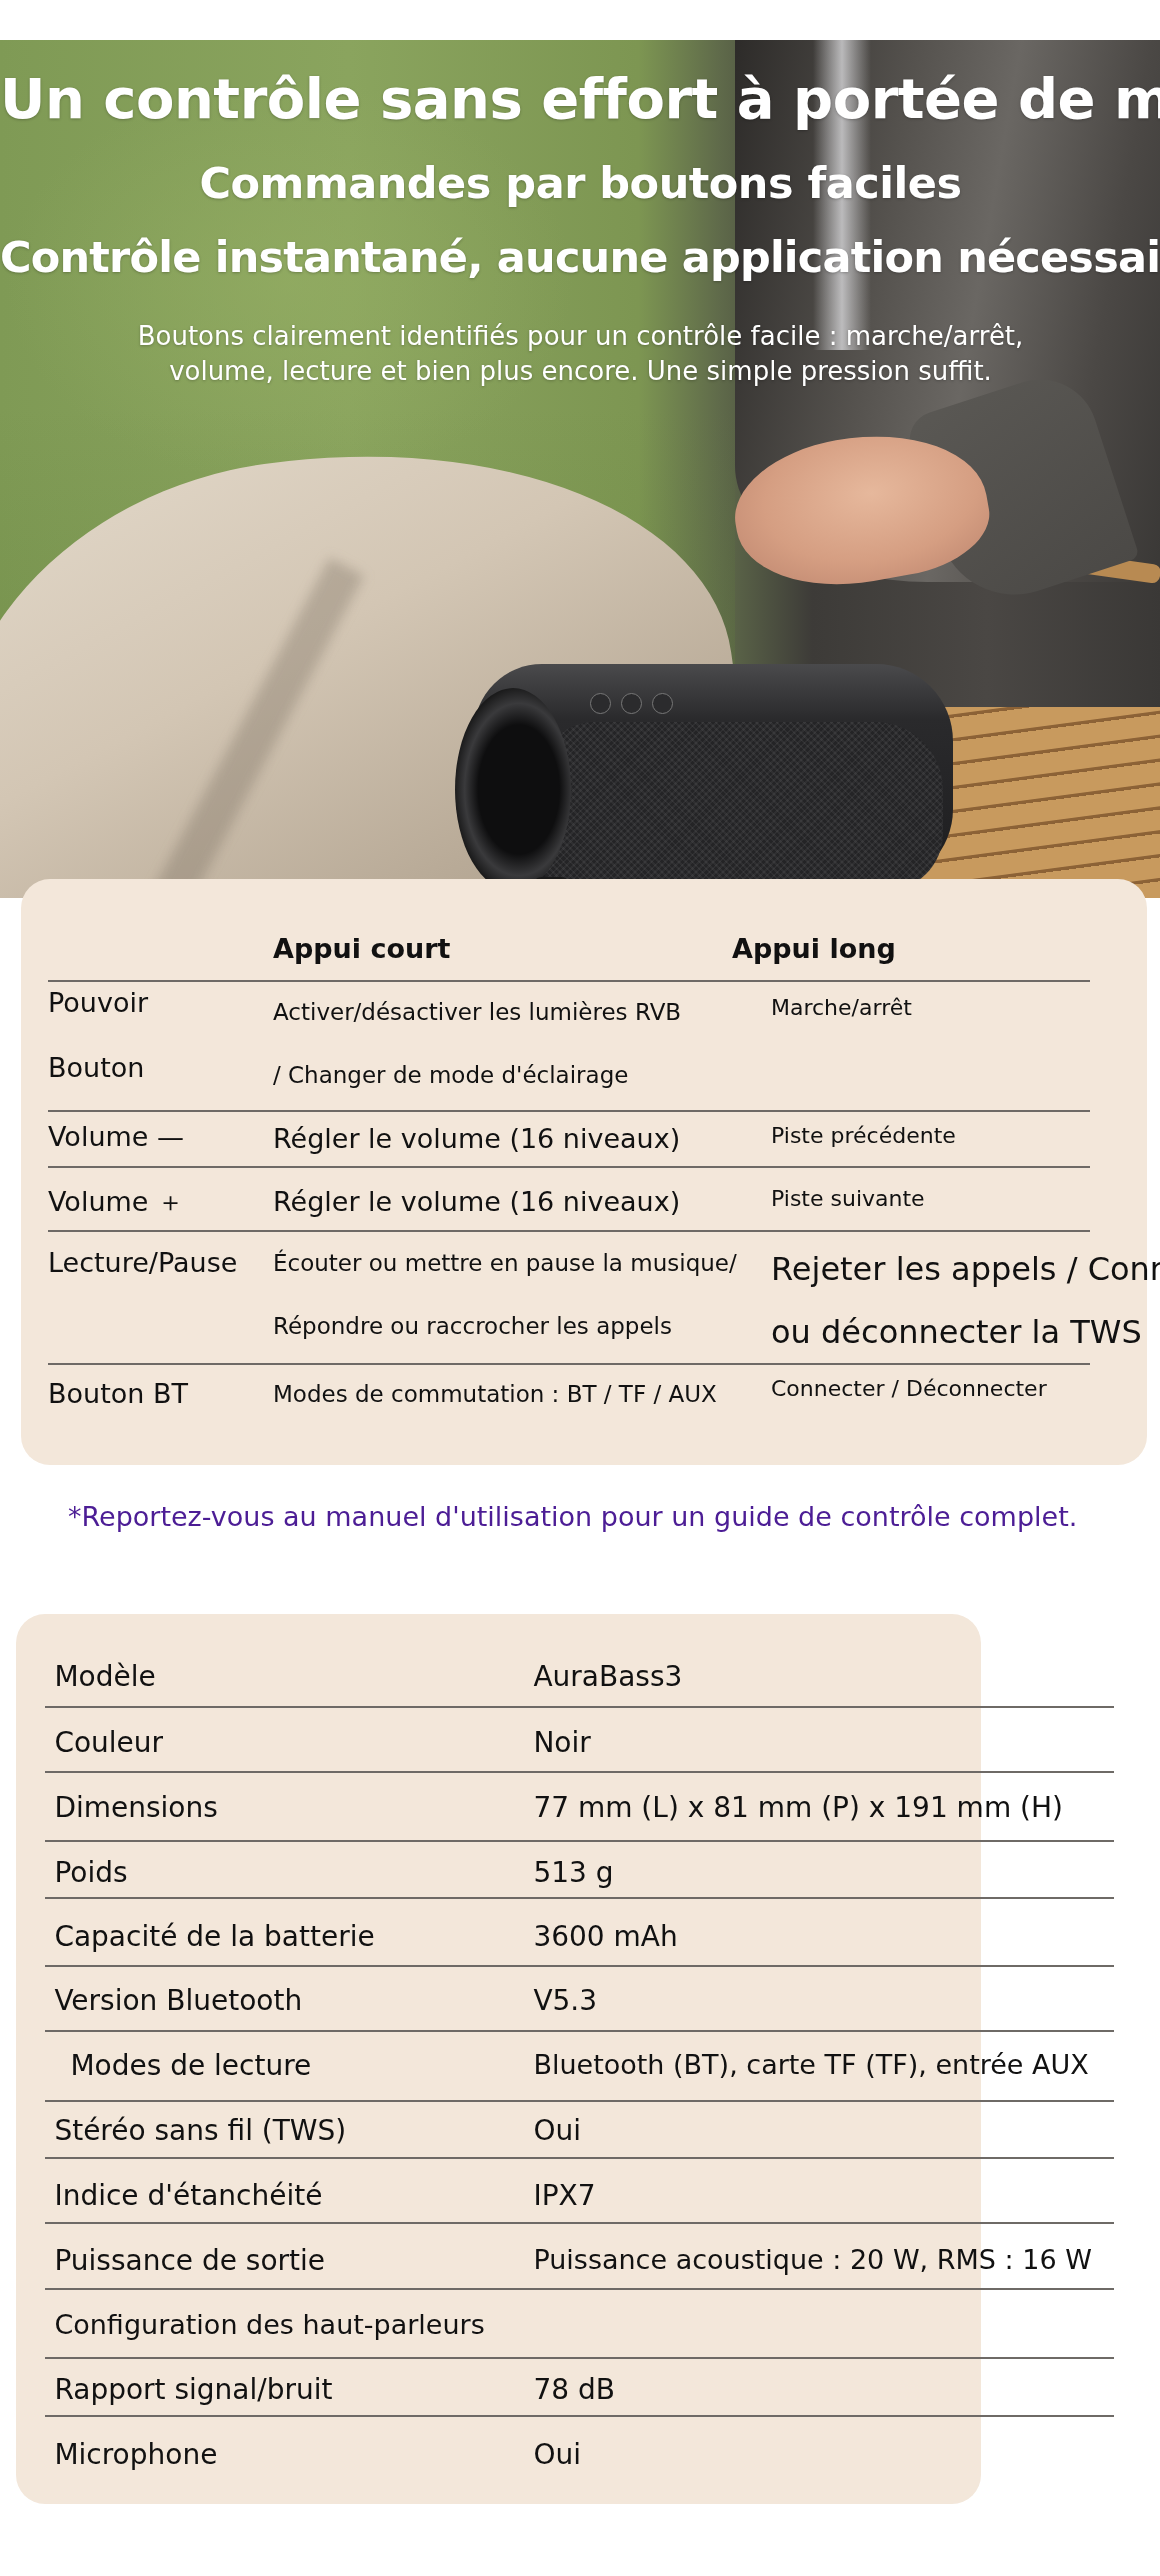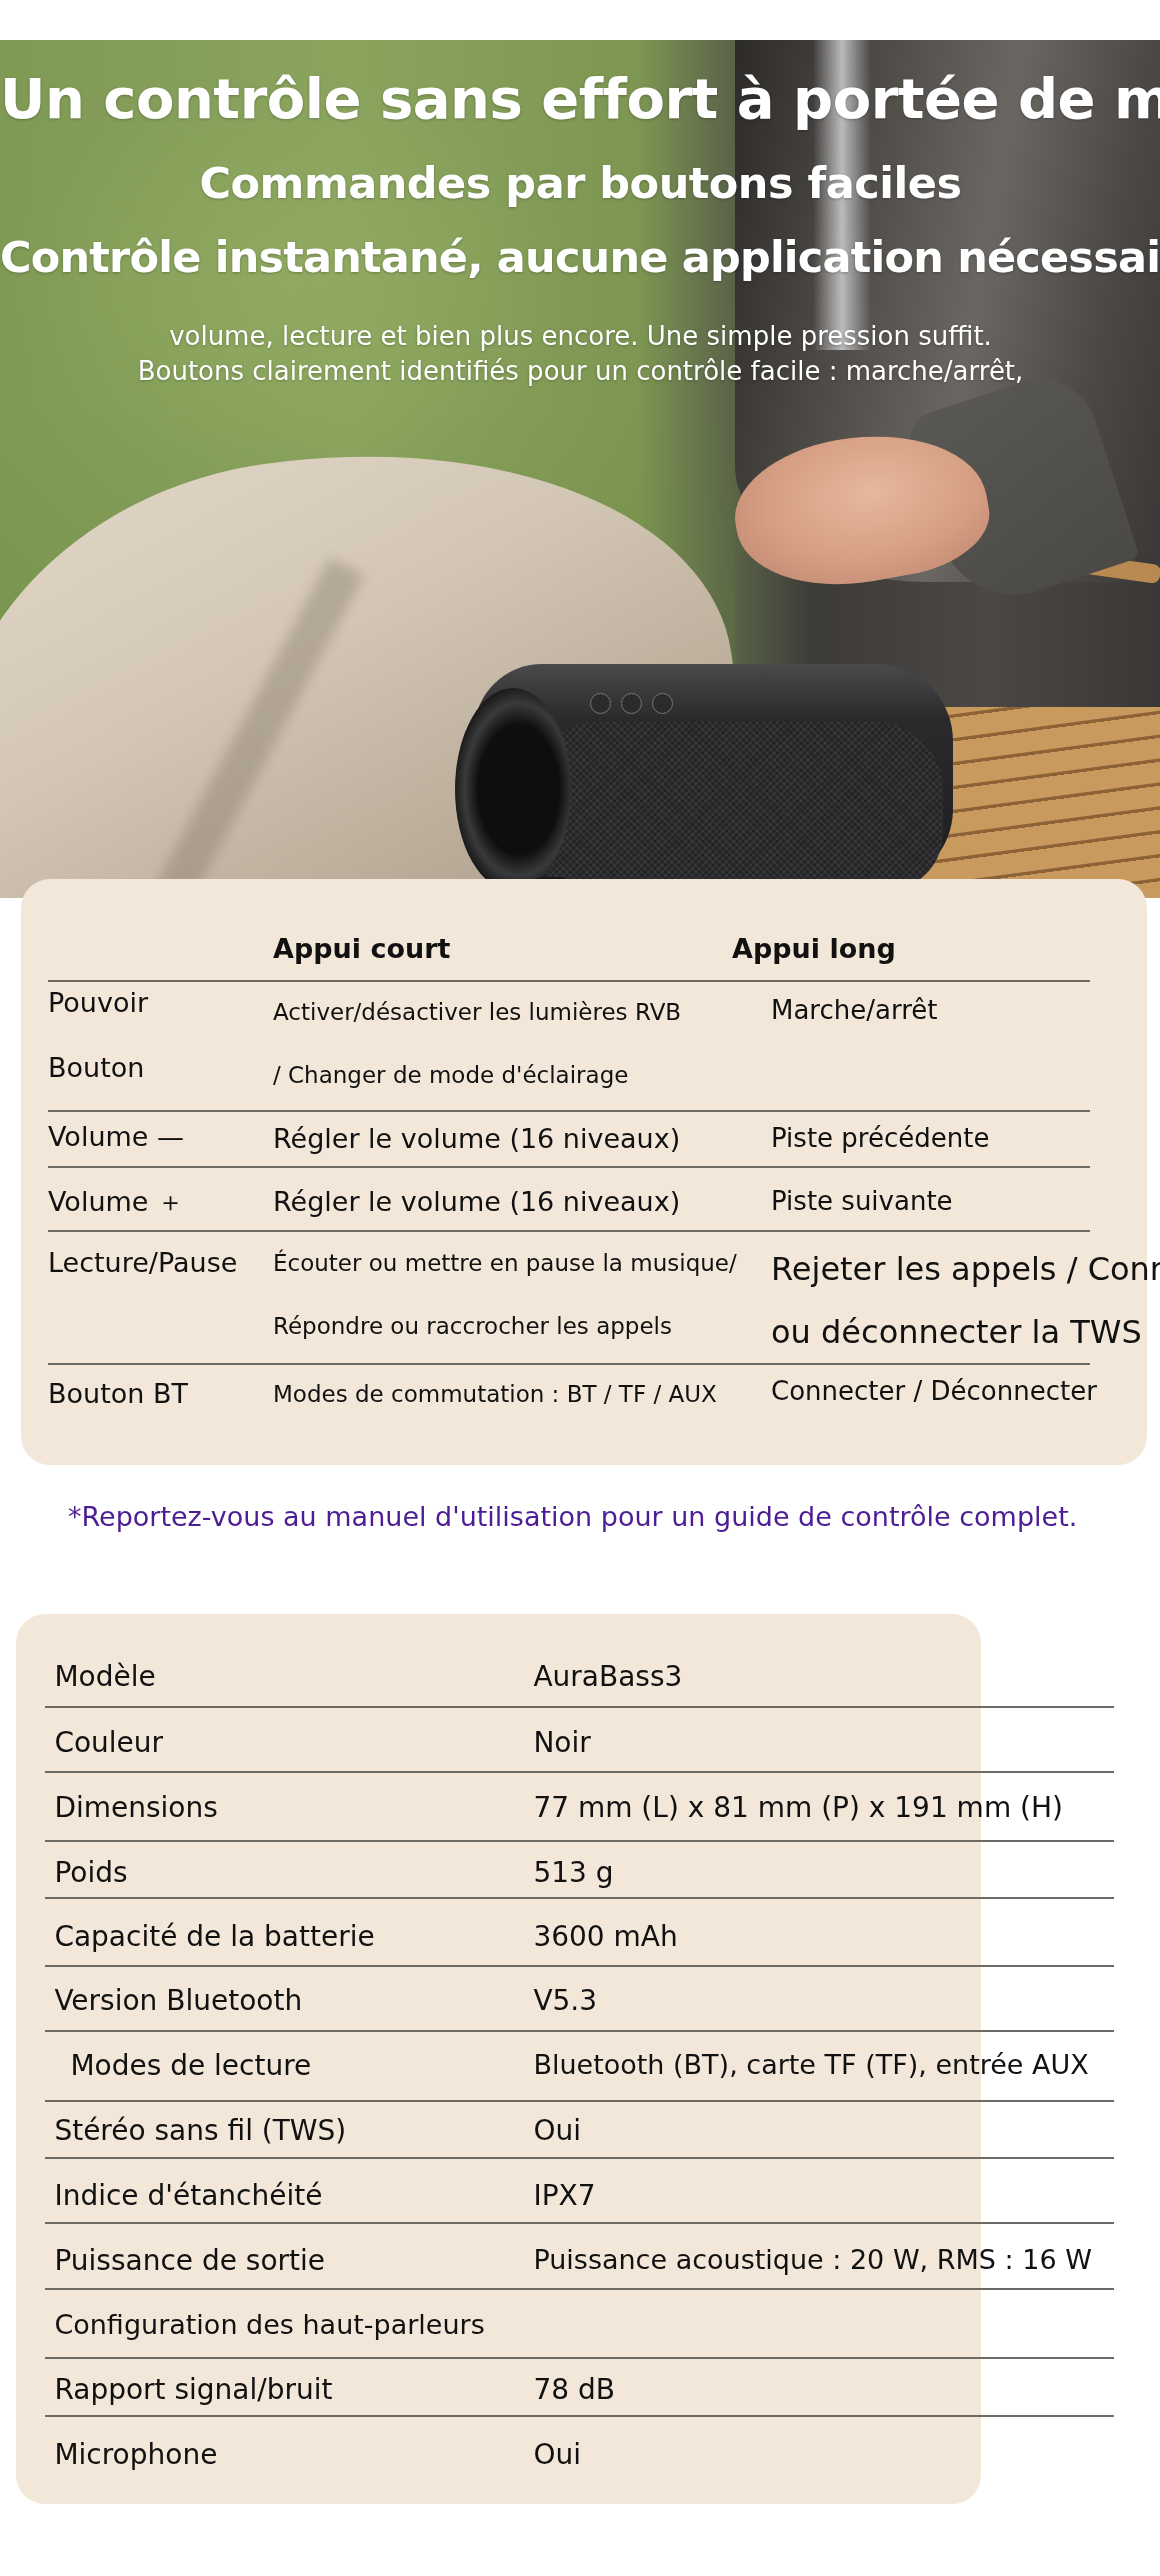--- a/index.html
+++ b/index.html
@@ -52,21 +52,21 @@
   .t3 { top: 232px; font-size: 43px; font-weight: bold; letter-spacing: -0.8px; }
   .t4 { top: 319px; font-size: 26px; line-height: 35px; font-weight: normal; }
 
   .card { position:absolute; background:#F3E7DA; border-radius: 29px; }
   .controls-card { left:21px; top:879px; width:1126px; height:586px; }
   .ctl { position:absolute; white-space:nowrap; }
   .ctl-head { font-weight:bold; font-size:27px; }
   .ctl-label { font-weight:normal; font-size:27px; }
   .ctl-short { font-size:23px; }
   .ctl-short-lg { font-size:27px; }
-  .ctl-long { font-size:26px; }
+  .ctl-long { font-size:22px; }
   .ctl-long-sm { font-size:32px; }
   .hline { position:absolute; height:1.9px; background:#6e6a66; }
 
   .note { position:absolute; left:68px; top:1501px; font-size:27px; white-space:nowrap; color:#4c1d95; }
 
   .spec-card { left:16.4px; top:1614px; width:965px; height:890px; }
   .spec-label, .spec-value { position:absolute; font-size:28px; white-space:nowrap; color:#111; }
 </style>
 </head>
 <body>
@@ -90,22 +90,22 @@
     <div class="btn" style="left:135px"></div>
     <div class="btn" style="left:166px"></div>
     <div class="btn" style="left:197px"></div>
   </div>
 </div>
 
 <div class="hero-text t1">Un contrôle sans effort à portée de main</div>
 <div class="hero-text t2">Commandes par boutons faciles</div>
 <div class="hero-text t3">Contrôle instantané, aucune application nécessaire.</div>
 <div class="hero-text t4">
+  <div>Boutons clairement identifiés pour un contrôle facile : marche/arrêt,</div>
   <div>volume, lecture et bien plus encore. Une simple pression suffit.</div>
-  <div>Boutons clairement identifiés pour un contrôle facile : marche/arrêt,</div>
 </div>
 
 <div class="card controls-card">
 
   <div class="ctl ctl-head" style="left:252px; top:54px;">Appui court</div>
   <div class="ctl ctl-head" style="left:711px; top:54px;">Appui long</div>
   <div class="hline" style="left:27px; top:101px; width:1042px;"></div>
 
   <div class="ctl ctl-label" style="left:27px; top:108px;">Pouvoir</div>
   <div class="ctl ctl-label" style="left:27px; top:173px;">Bouton</div>

